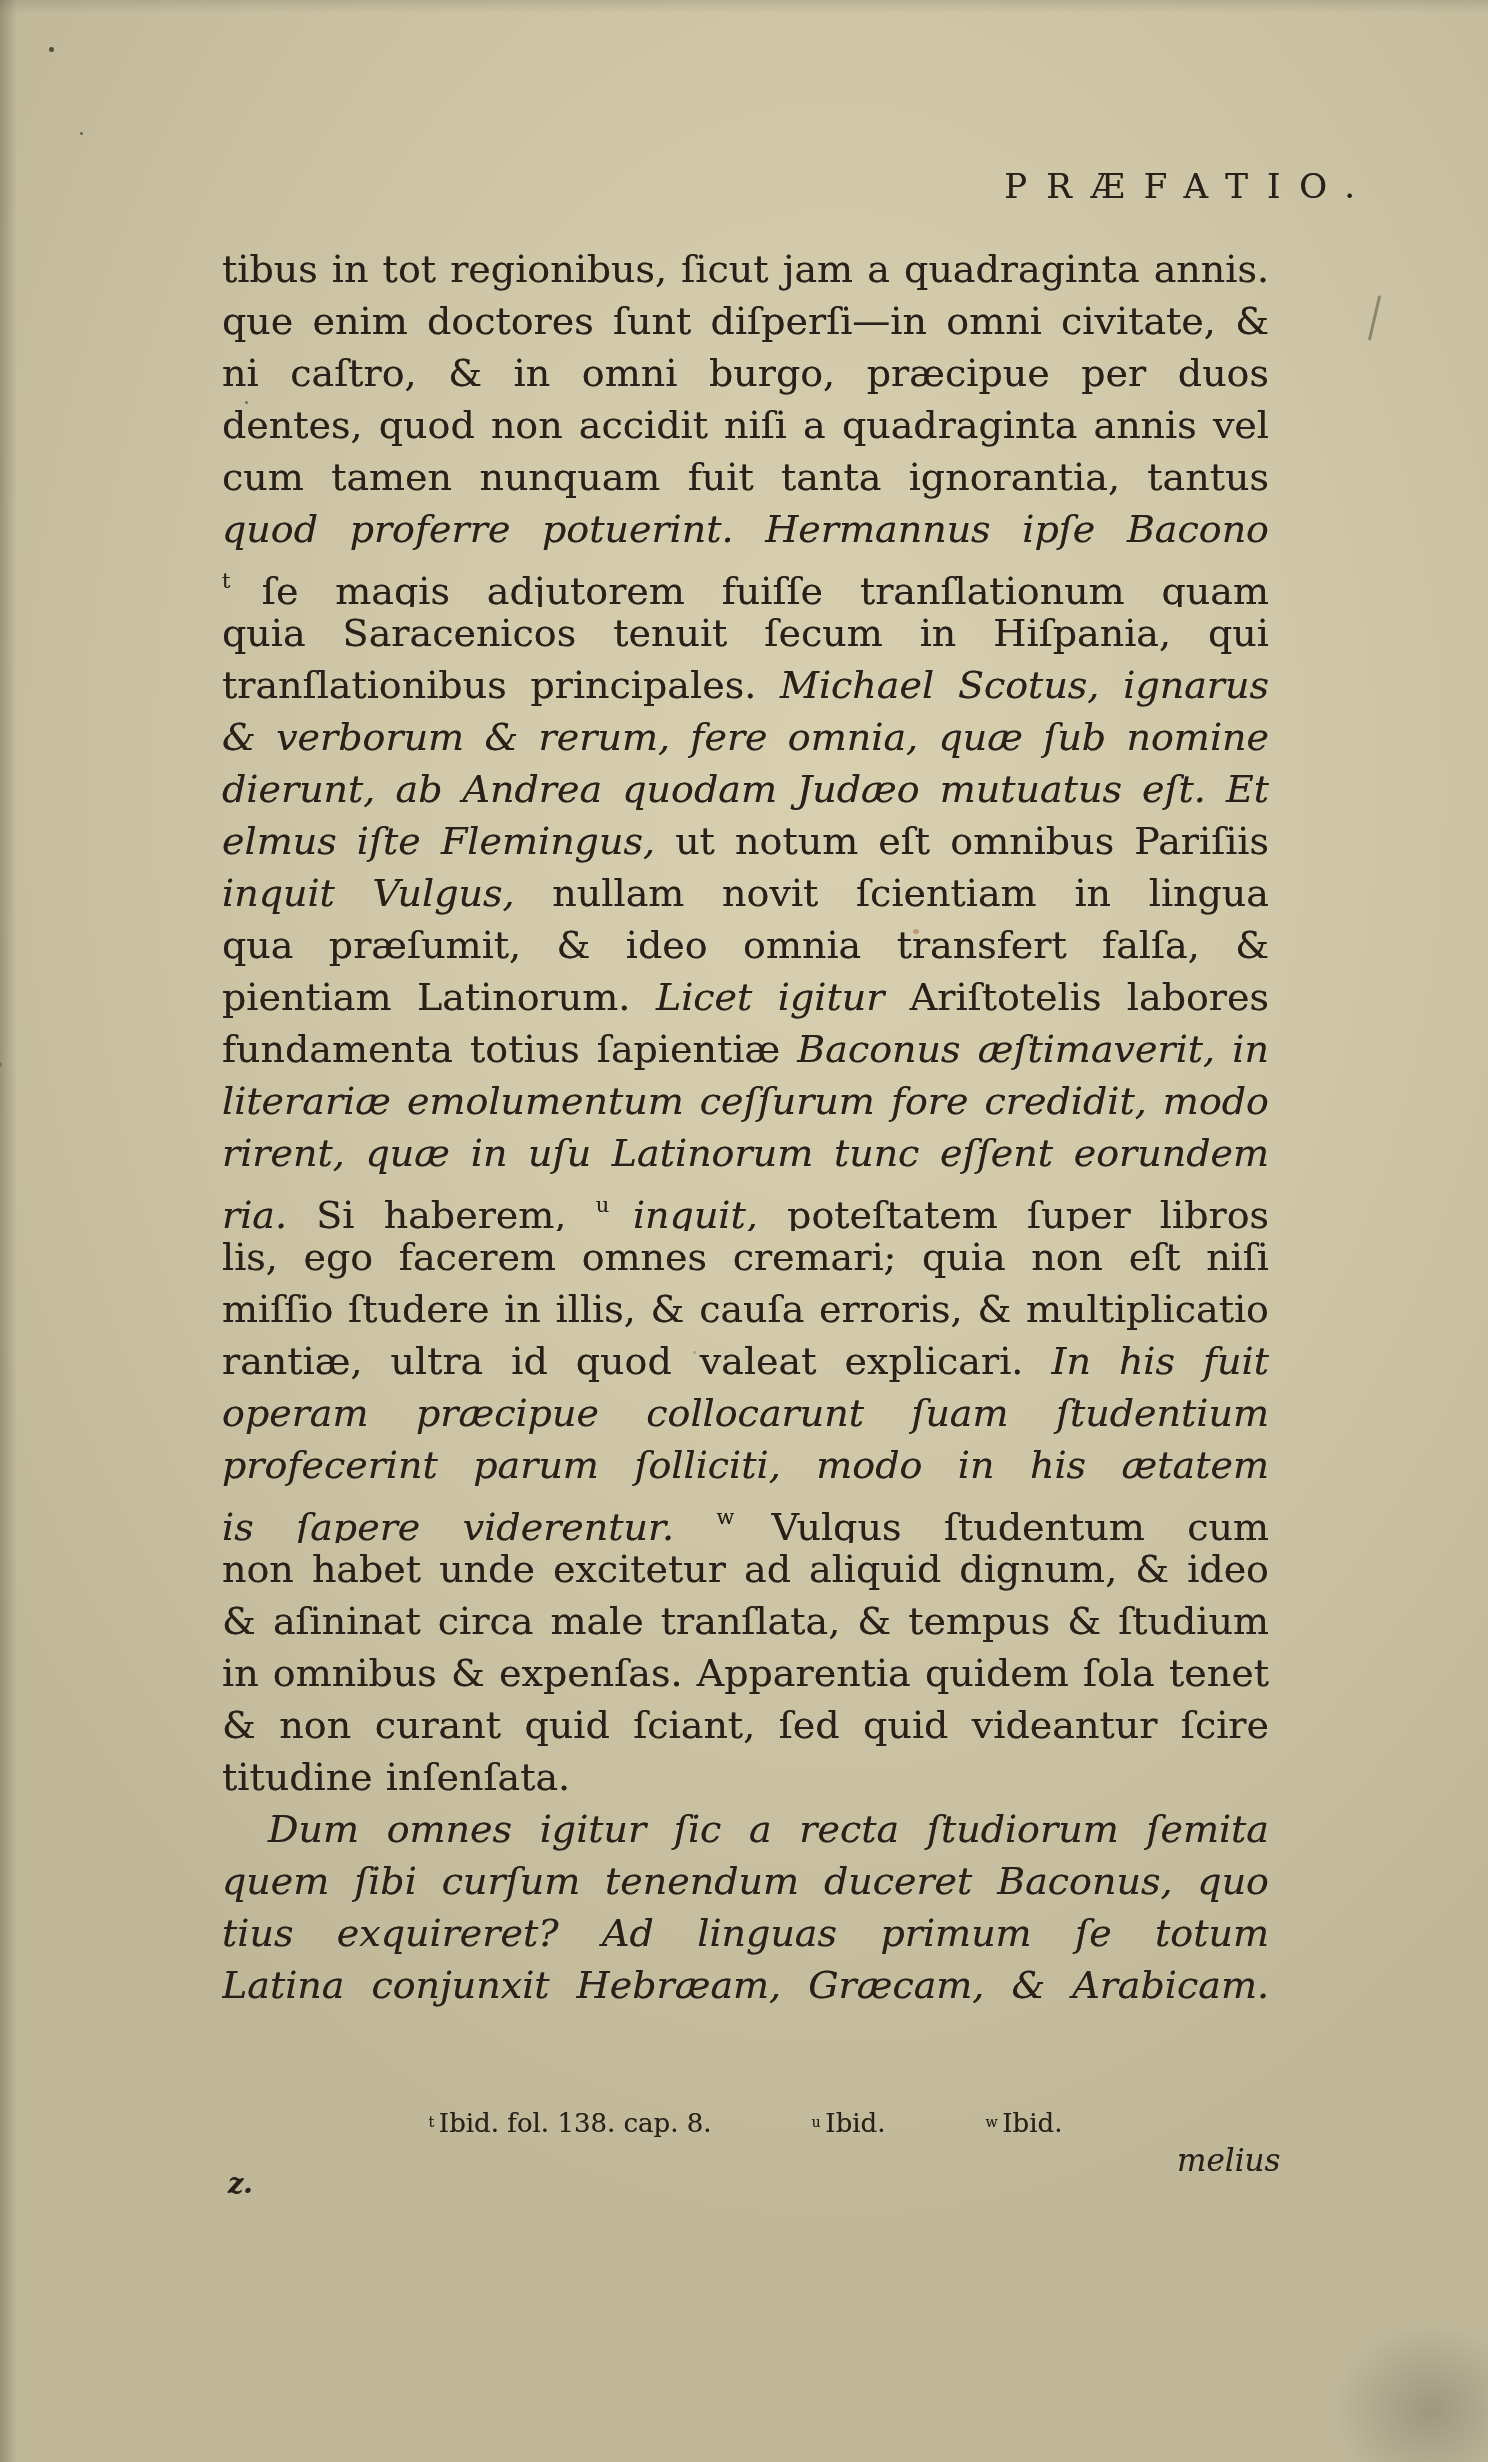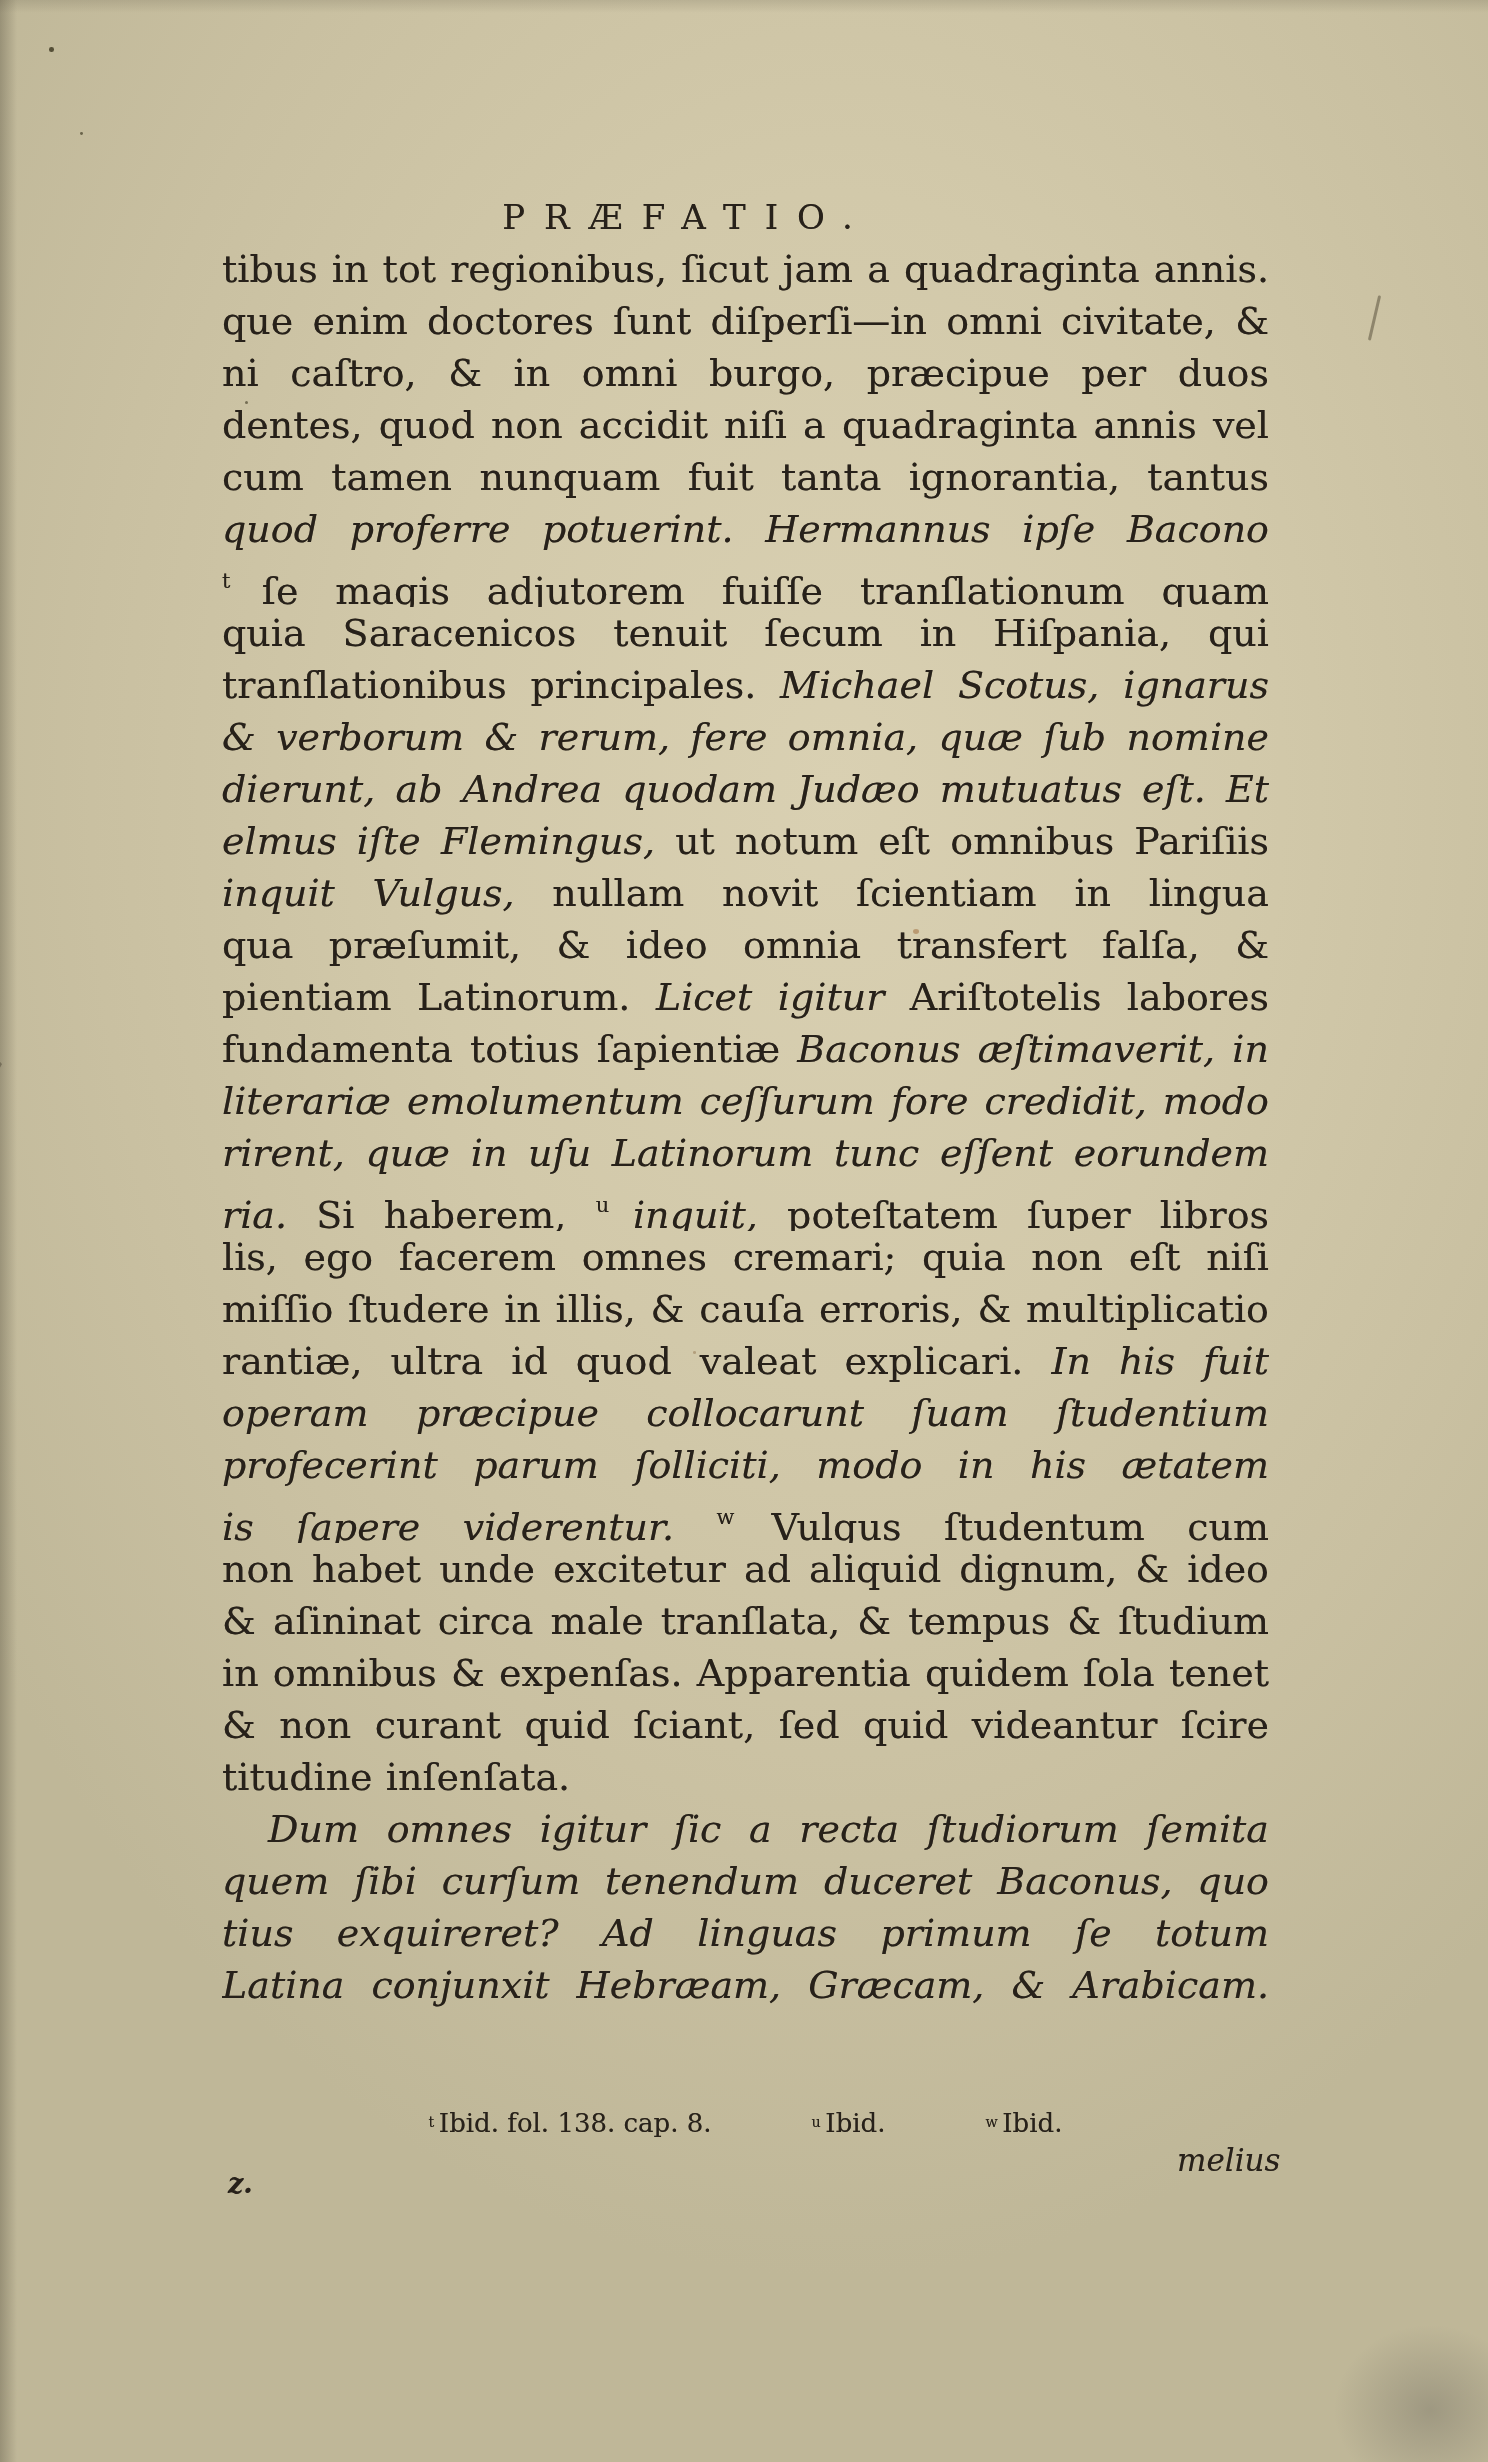--- a/index.html
+++ b/index.html
@@ -17,23 +17,22 @@
   .edge-top {
     position:absolute; left:0; top:0; width:100%; height:12.6px;
     background:linear-gradient(to bottom, rgba(88,82,64,0.18), rgba(88,82,64,0));
   }
   .corner-shadow {
     position:absolute; right:-40px; bottom:-34px; width:195px; height:172px;
     background:radial-gradient(ellipse, rgba(105,102,92,0.38) 0%, rgba(105,102,92,0) 70%);
   }
   .header {
     position:absolute; top:166px; left:0; width:1374px;
-    text-align:center; font-size:34px; letter-spacing:19px;
+    text-align:right; font-size:34px; letter-spacing:19px;
     text-shadow:0 0 0.6px rgba(40,32,20,0.55);
-    margin-top:31px;
   }
   .text {
     position:absolute; left:222px; top:243px; width:1047px;
     text-shadow:0 0 0.6px rgba(40,32,20,0.5);
   }
   .line {
     height:52px; line-height:52px; font-size:38px;
     text-align:justify; text-align-last:justify; overflow:hidden;
     word-spacing:1.1px;
   }

